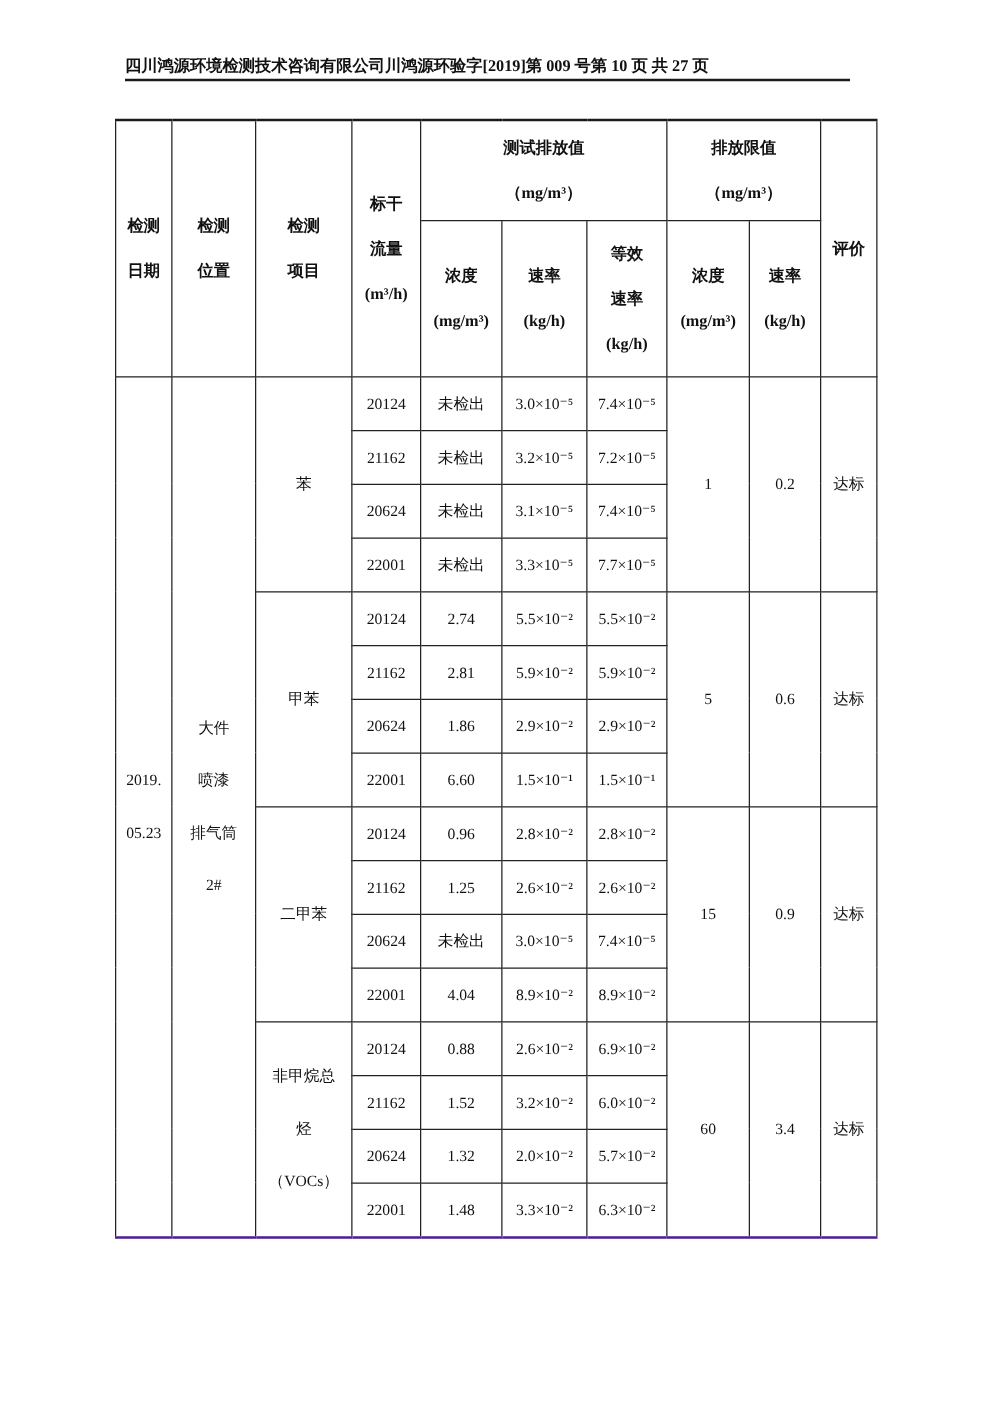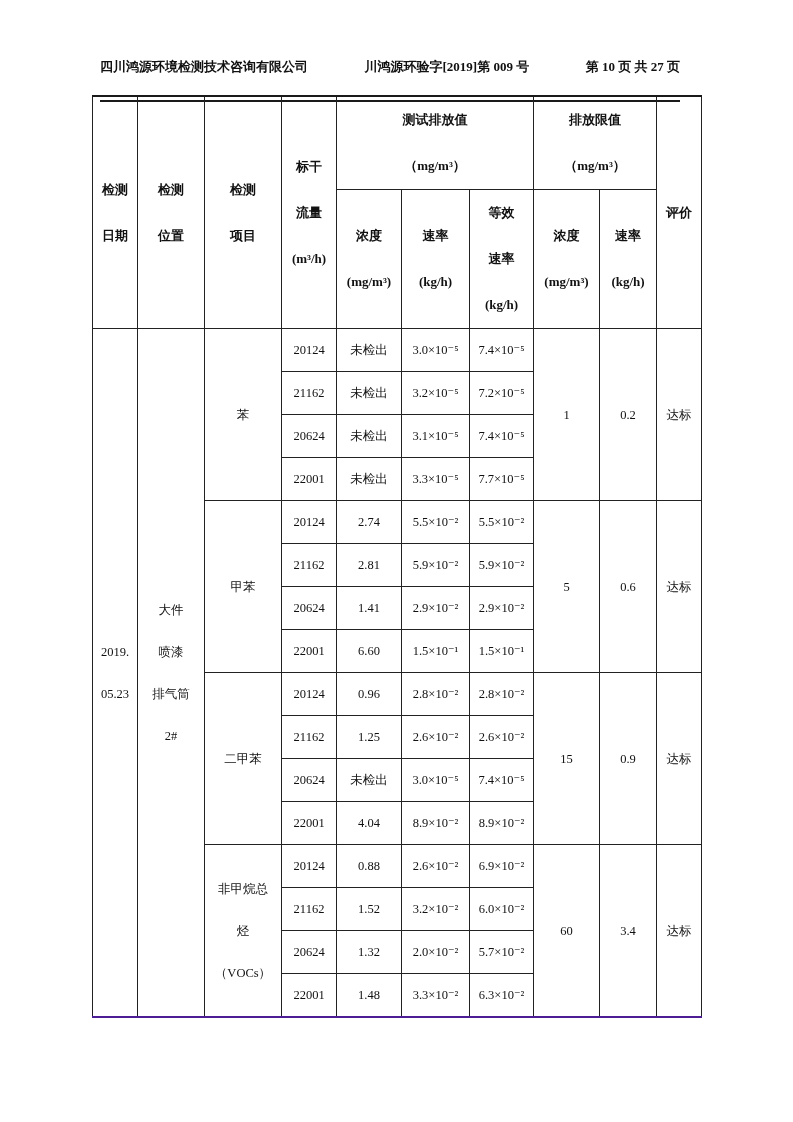--- a/index.html
+++ b/index.html
@@ -6,26 +6,25 @@
   html, body { margin: 0; padding: 0; }
   body {
     width: 793px; height: 1122px;
     background: #ffffff;
     position: relative;
     font-family: "Liberation Serif", "DejaVu Serif", serif;
     color: #111111;
   }
   .page-header {
     position: absolute;
-    left: 100px; top: 58px;
+    left: 100px; top: 44px;
     width: 580px;
     display: flex;
-    justify-content: space-between;
     align-items: flex-end;
-    padding-bottom: 24px;
+    padding-bottom: 1px;
     border-bottom: 2px solid #1a1a1a;
     font-size: 13px;
     font-weight: bold;
     white-space: nowrap;
   }
   .report-table {
     position: absolute;
     left: 92px; top: 95px;
     border-collapse: collapse;
     table-layout: fixed;
@@ -34,21 +33,21 @@
     border: 1px solid #222222;
     text-align: center;
     vertical-align: middle;
     padding: 0;
     white-space: pre-line;
     overflow: hidden;
   }
   .report-table th {
     font-weight: bold;
     font-size: 13px;
-    line-height: 46px;
+    line-height: 36px;
   }
   .report-table td {
     font-weight: normal;
     font-size: 12.5px;
     line-height: 42px;
   }
   .report-table thead tr.group-row { height: 80px; }
   .report-table thead tr.sub-row { height: 125px; }
   .report-table tbody tr { height: 42px; }
   .report-table .outer-top { border-top: 2px solid #1a1a1a; }
@@ -155,21 +154,21 @@
       <td rowspan="4">达标</td>
     </tr>
     <tr>
       <td>21162</td>
       <td>2.81</td>
       <td>5.9×10⁻²</td>
       <td>5.9×10⁻²</td>
     </tr>
     <tr>
       <td>20624</td>
-      <td>1.41</td>
+      <td>1.86</td>
       <td>2.9×10⁻²</td>
       <td>2.9×10⁻²</td>
     </tr>
     <tr>
       <td>22001</td>
       <td>6.60</td>
       <td>1.5×10⁻¹</td>
       <td>1.5×10⁻¹</td>
     </tr>
 

